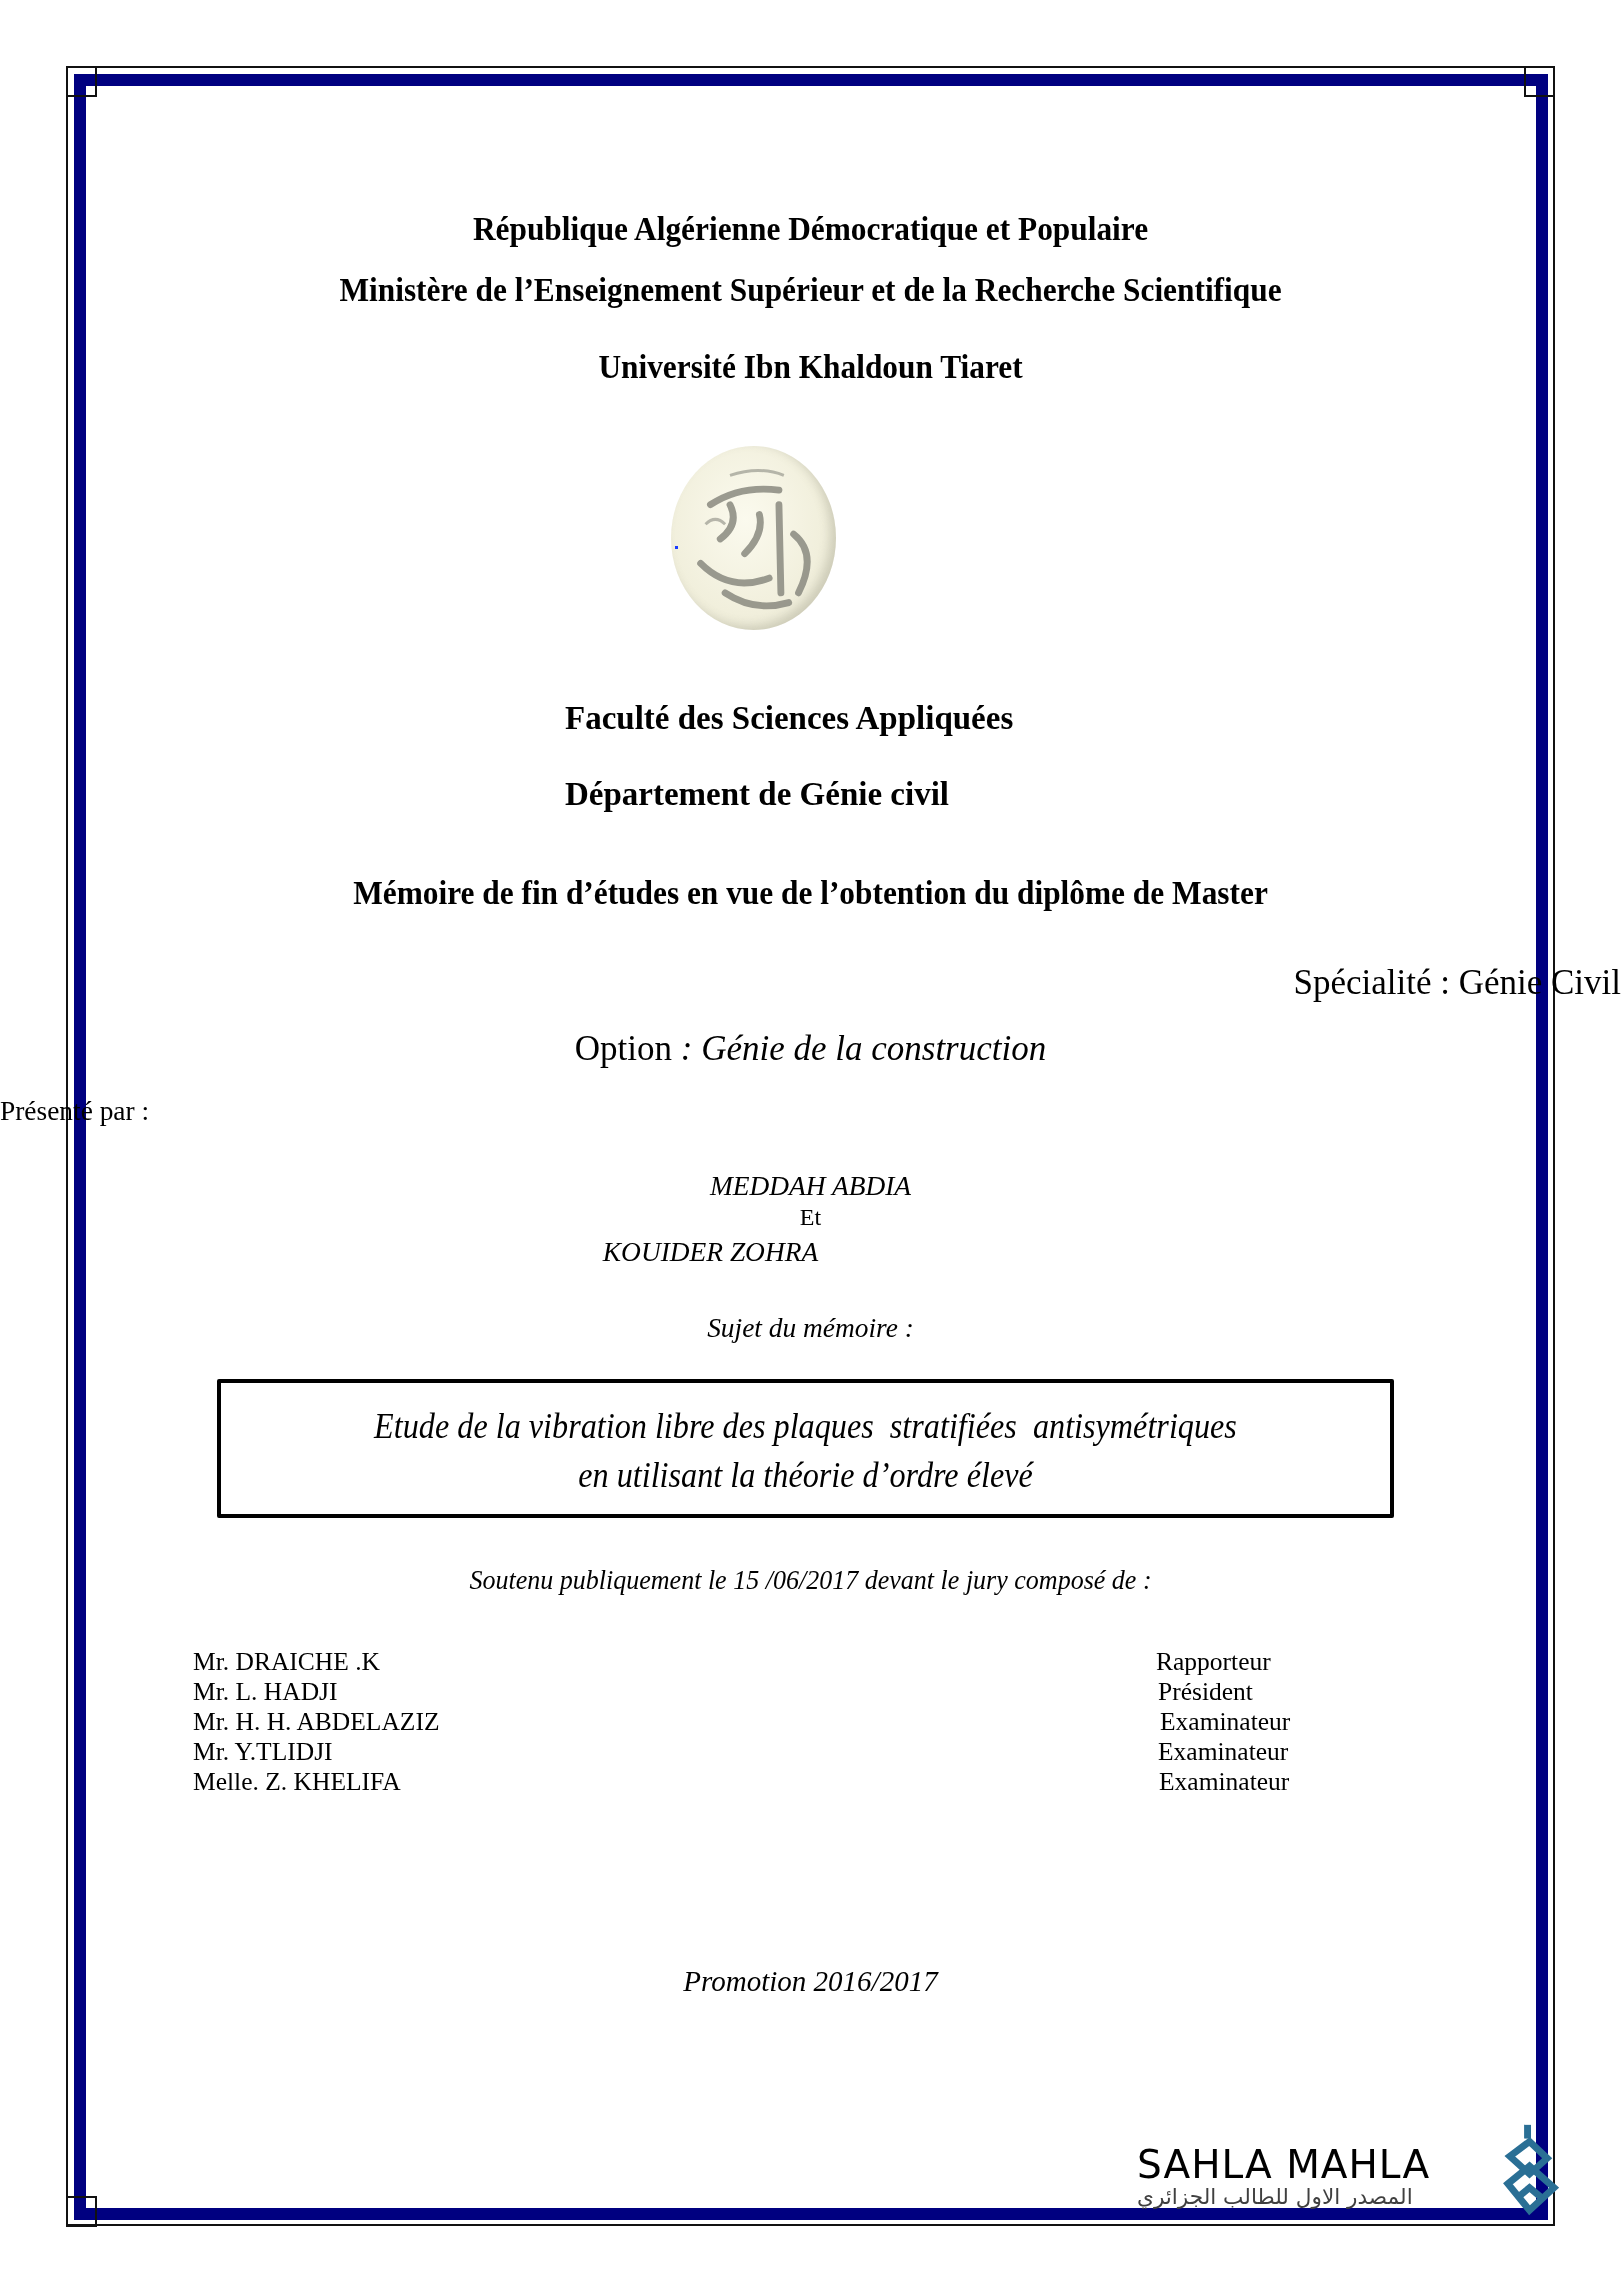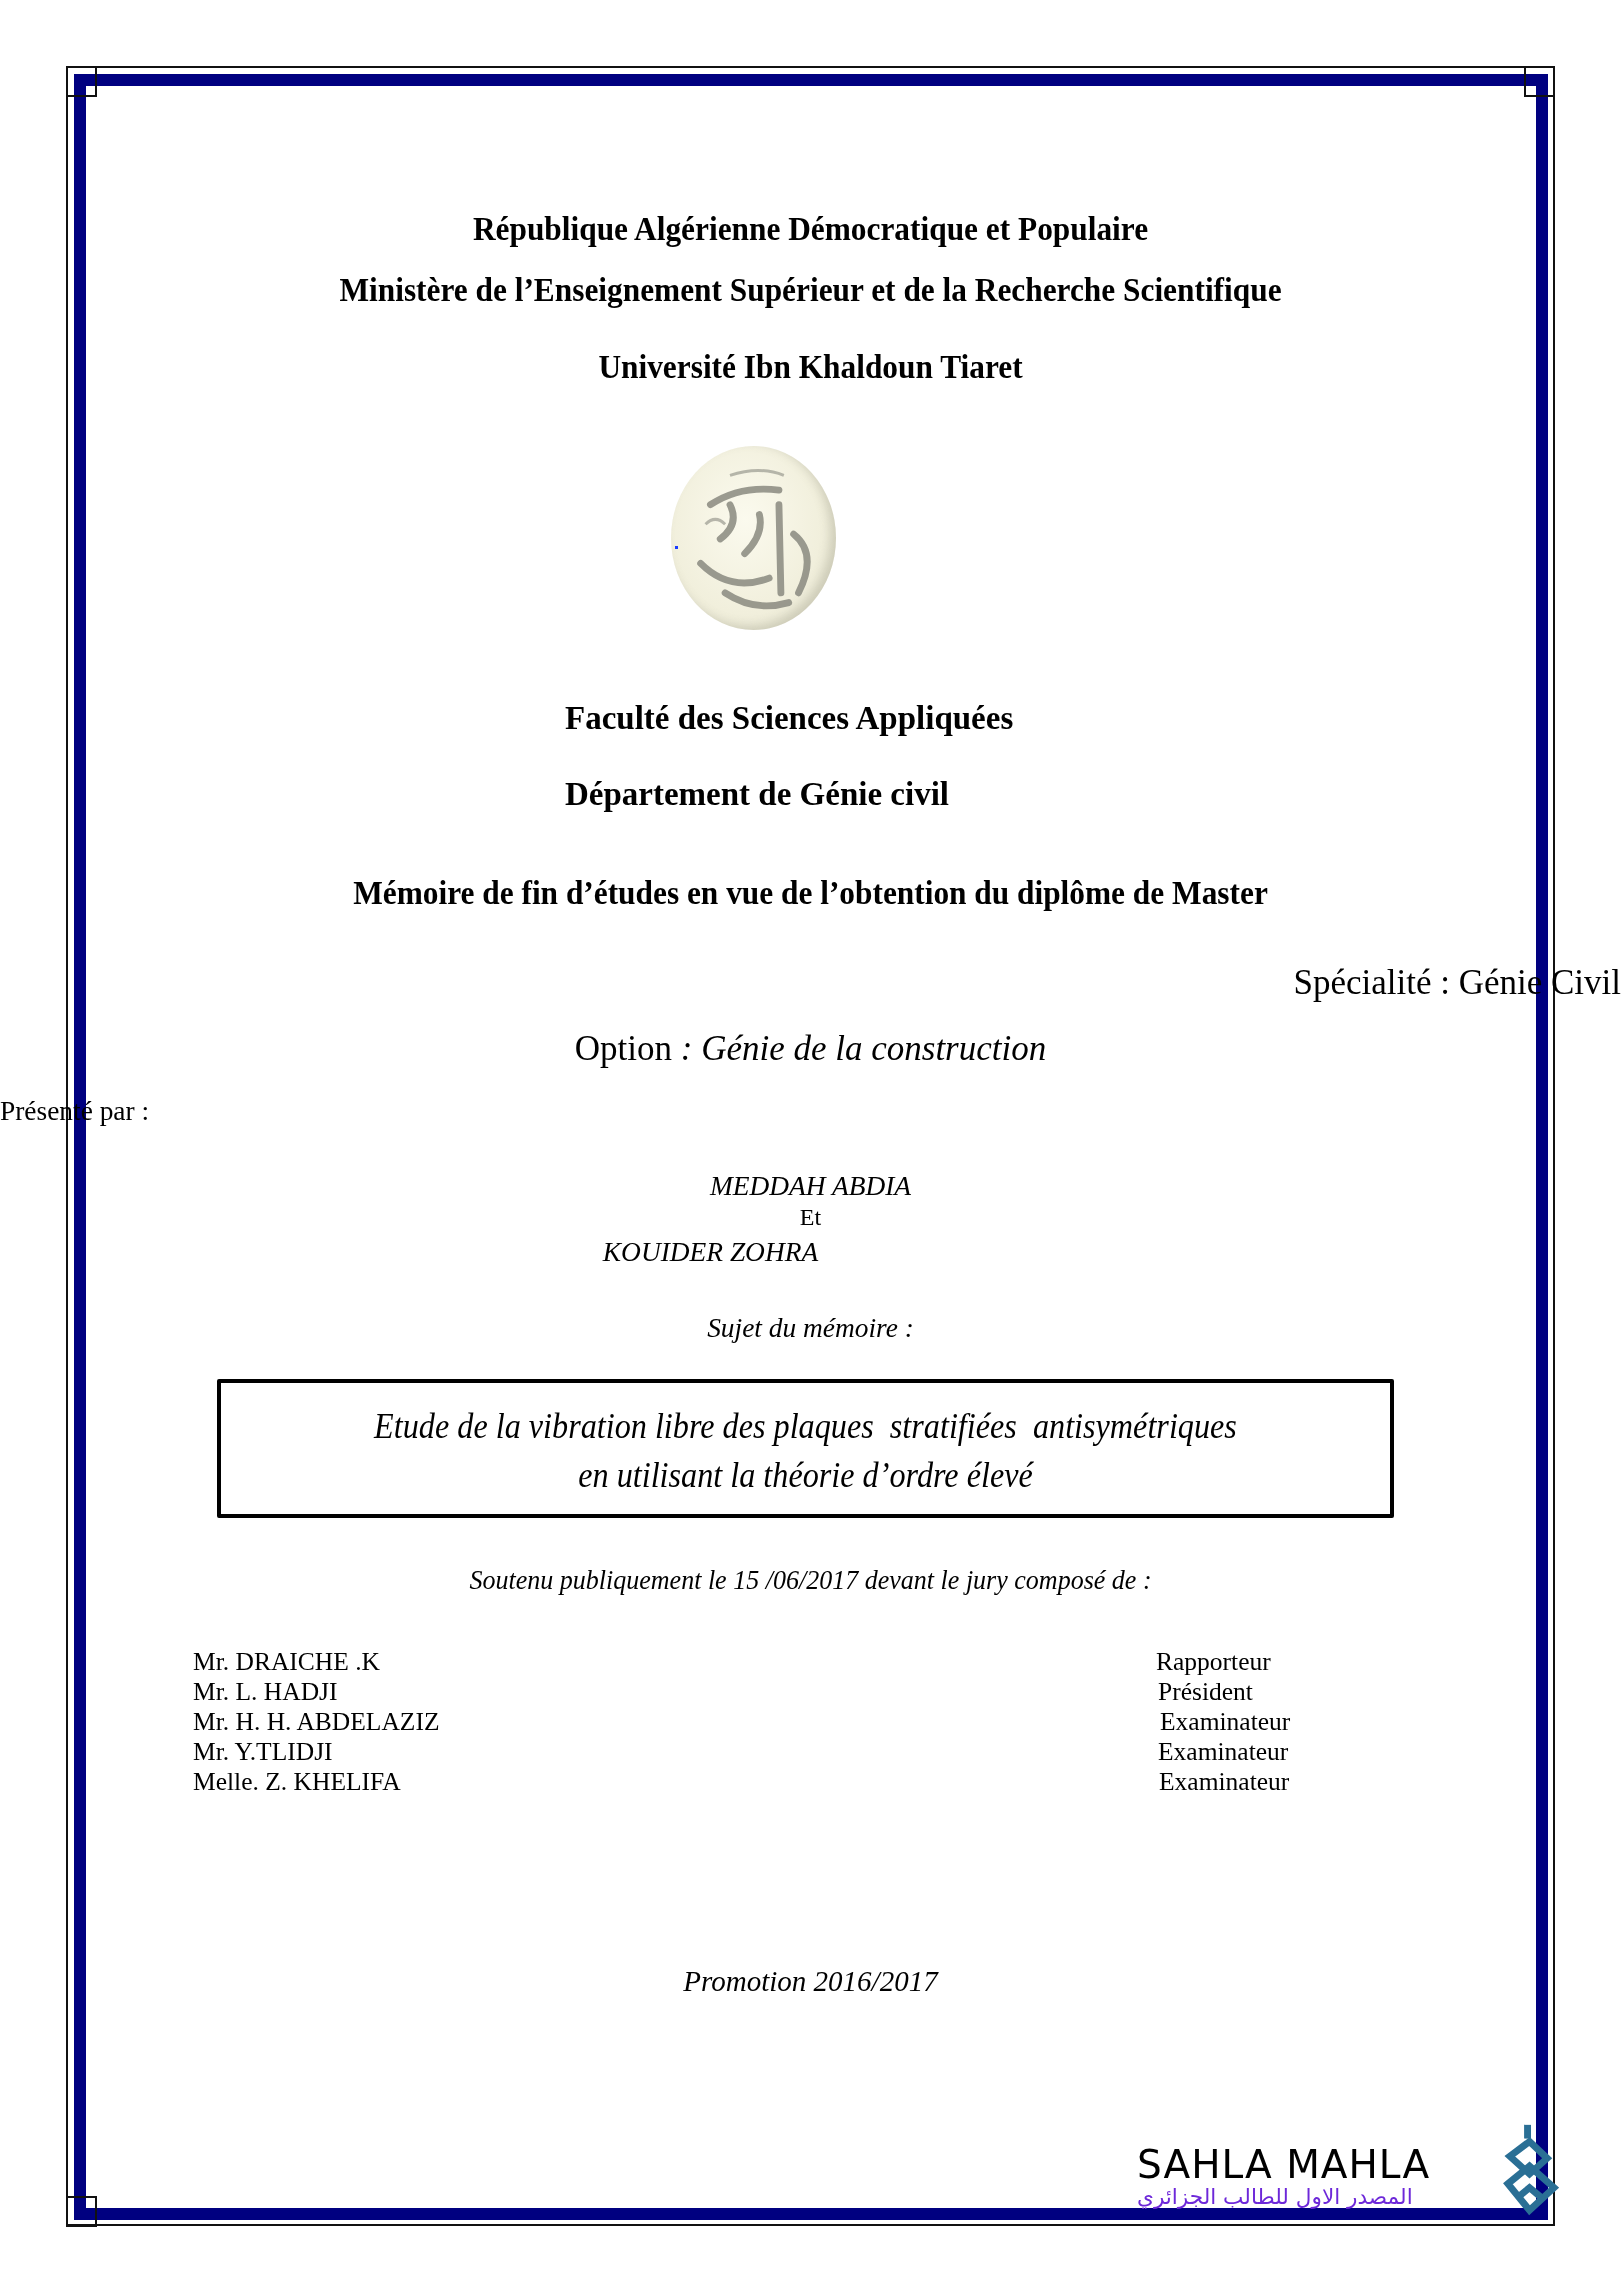--- a/index.html
+++ b/index.html
@@ -143,21 +143,21 @@
   </div>
   <div class="jury-row">
     <span class="name">Melle. Z. KHELIFA</span>
     <span class="role" style="left:966px">Examinateur</span>
   </div>
 </div>
 
 <div class="promo">Promotion 2016/2017</div>
 
 <div class="wm-text" style="color:#000000">SAHLA MAHLA</div>
-<div class="wm-sub" style="color:#6d28d9">المصدر الاول للطالب الجزائري</div>
+<div class="wm-sub" style="color:#404040">المصدر الاول للطالب الجزائري</div>
 <div class="wm-glyph">
   <svg width="59" height="108" viewBox="0 0 60 110">
     <g fill="none" stroke="#2a6f95" stroke-width="7" stroke-linejoin="miter">
       <path d="M28 8 L28 22"></path>
       <path d="M10 40 L30 25 L48 42 L30 58 Z"></path>
       <path d="M8 68 L30 50 L55 72 L30 95 Z"></path>
       <path d="M18 82 L30 72 L42 82"></path>
     </g>
   </svg>
 </div>

